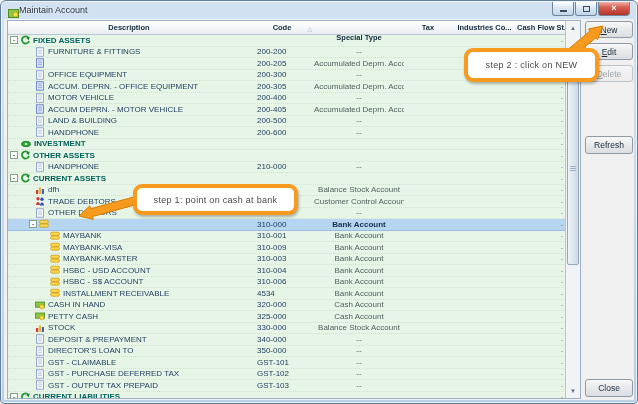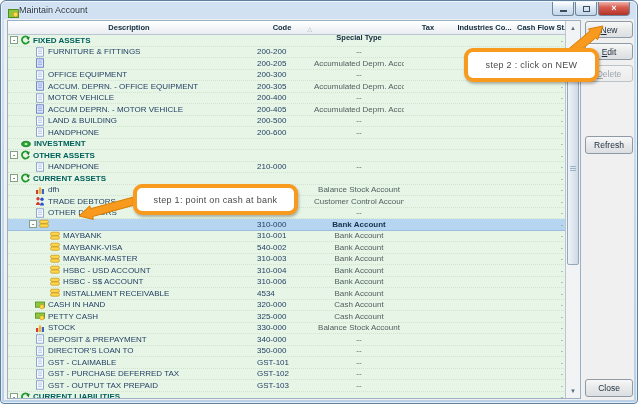--- a/index.html
+++ b/index.html
@@ -455,21 +455,21 @@
                 <span class="icn">
                   <svg viewBox="0 0 10 10">
                     <rect x="0.6" y="1.2" width="8.8" height="3.2" rx="1.4" fill="#ffd84d" stroke="#c9920e" stroke-width="0.7"></rect>
                     <rect x="0.6" y="5" width="8.8" height="3.2" rx="1.4" fill="#ffd84d" stroke="#c9920e" stroke-width="0.7"></rect>
                   </svg>
                 </span>
                 <span class="lblwrap">
                   <span class="lbl">MAYBANK-VISA</span>
                 </span>
               </div>
-              <div class="cell c-code">540-002</div>
+              <div class="cell c-code">310-009</div>
               <div class="cell c-special">Bank Account</div>
               <div class="cell c-tax"></div>
               <div class="cell c-ind"></div>
               <div class="cell c-cf">-</div>
             </div>
             <div class="row">
               <div class="cell c-desc">
                 <span class="sp" style="width: 42px;"></span>
                 <span class="icn">
                   <svg viewBox="0 0 10 10">

